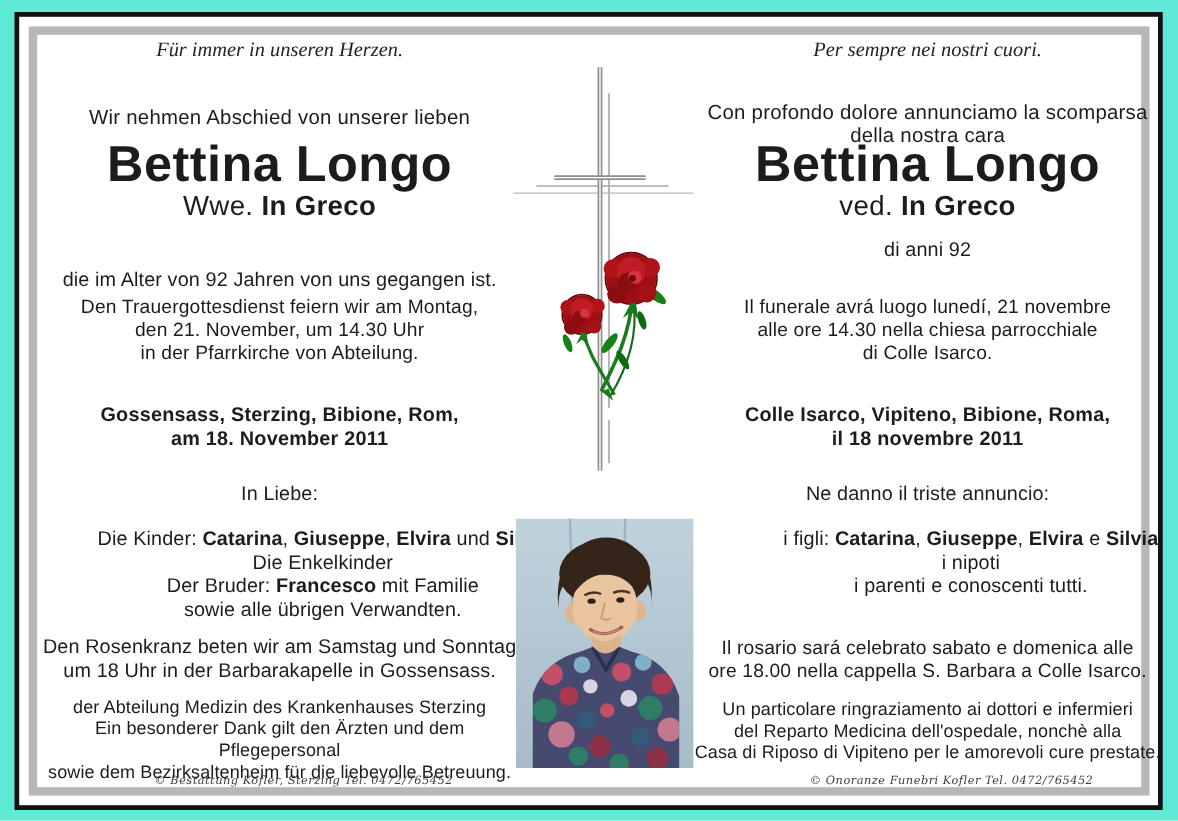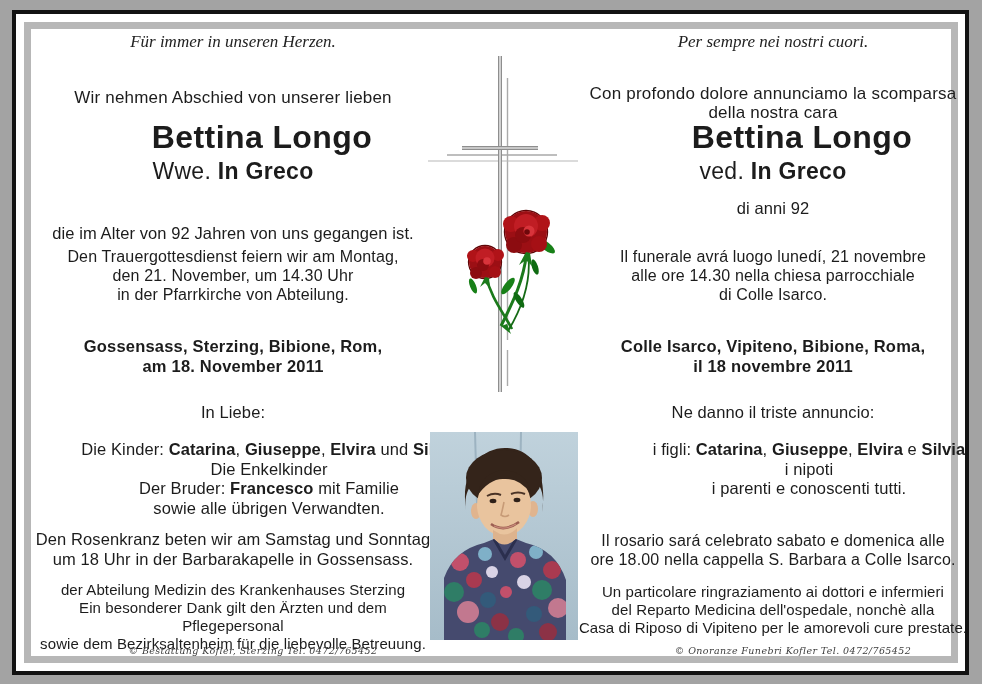--- a/index.html
+++ b/index.html
@@ -1,27 +1,27 @@
 <!DOCTYPE html>
 <html><head>
 <meta charset="utf-8">
 <style>
   html,body{margin:0;padding:0;background:#ffffff;}
-  .page{position:relative;width:982px;height:684px;background:#a3a3a3;overflow:hidden;
+  .page{position:relative;width:982px;height:684px;background:#5eead4;overflow:hidden;
         font-family:"Liberation Sans",sans-serif;color:#1c1c1c;}
   .frame-black{position:absolute;left:12px;top:10px;width:957px;height:665px;
         border:4px solid #121212;box-sizing:border-box;background:#ffffff;}
   .frame-gray{position:absolute;left:24px;top:22px;width:934px;height:641px;
         border:7px solid #b7b7b7;box-sizing:border-box;background:#ffffff;}
   .blk{position:absolute;text-align:center;}
   .Lc{left:32px;width:402px;}
   .Rc{left:577px;width:392px;}
   .motto{font-family:"Liberation Serif","DejaVu Serif",serif;font-style:italic;font-size:17px;color:#222;}
   .intro{font-size:17px;letter-spacing:.2px;line-height:19px;}
-  .name{font-size:32px;font-weight:bold;letter-spacing:.4px;line-height:36px;padding-left:29px;}
+  .name{font-size:42px;font-weight:bold;letter-spacing:.4px;line-height:36px;}
   .suffix{font-size:23px;line-height:26px;letter-spacing:.3px;}
   .body{font-size:16px;line-height:19px;letter-spacing:.15px;}
   .body2{font-size:16.5px;line-height:19.5px;letter-spacing:.1px;}
   .boldline{font-size:16.5px;line-height:20px;font-weight:bold;letter-spacing:.2px;}
   .fam{font-size:16.5px;line-height:19.5px;letter-spacing:.1px;padding-left:36px;}
   .small{font-size:15px;line-height:18px;letter-spacing:.1px;}
   .footer{font-family:"DejaVu Serif",serif;font-style:italic;font-size:9.5px;
         color:#3c3c3c;letter-spacing:.4px;margin-left:20px;}
   .b{font-weight:bold;}
   .art{position:absolute;}

